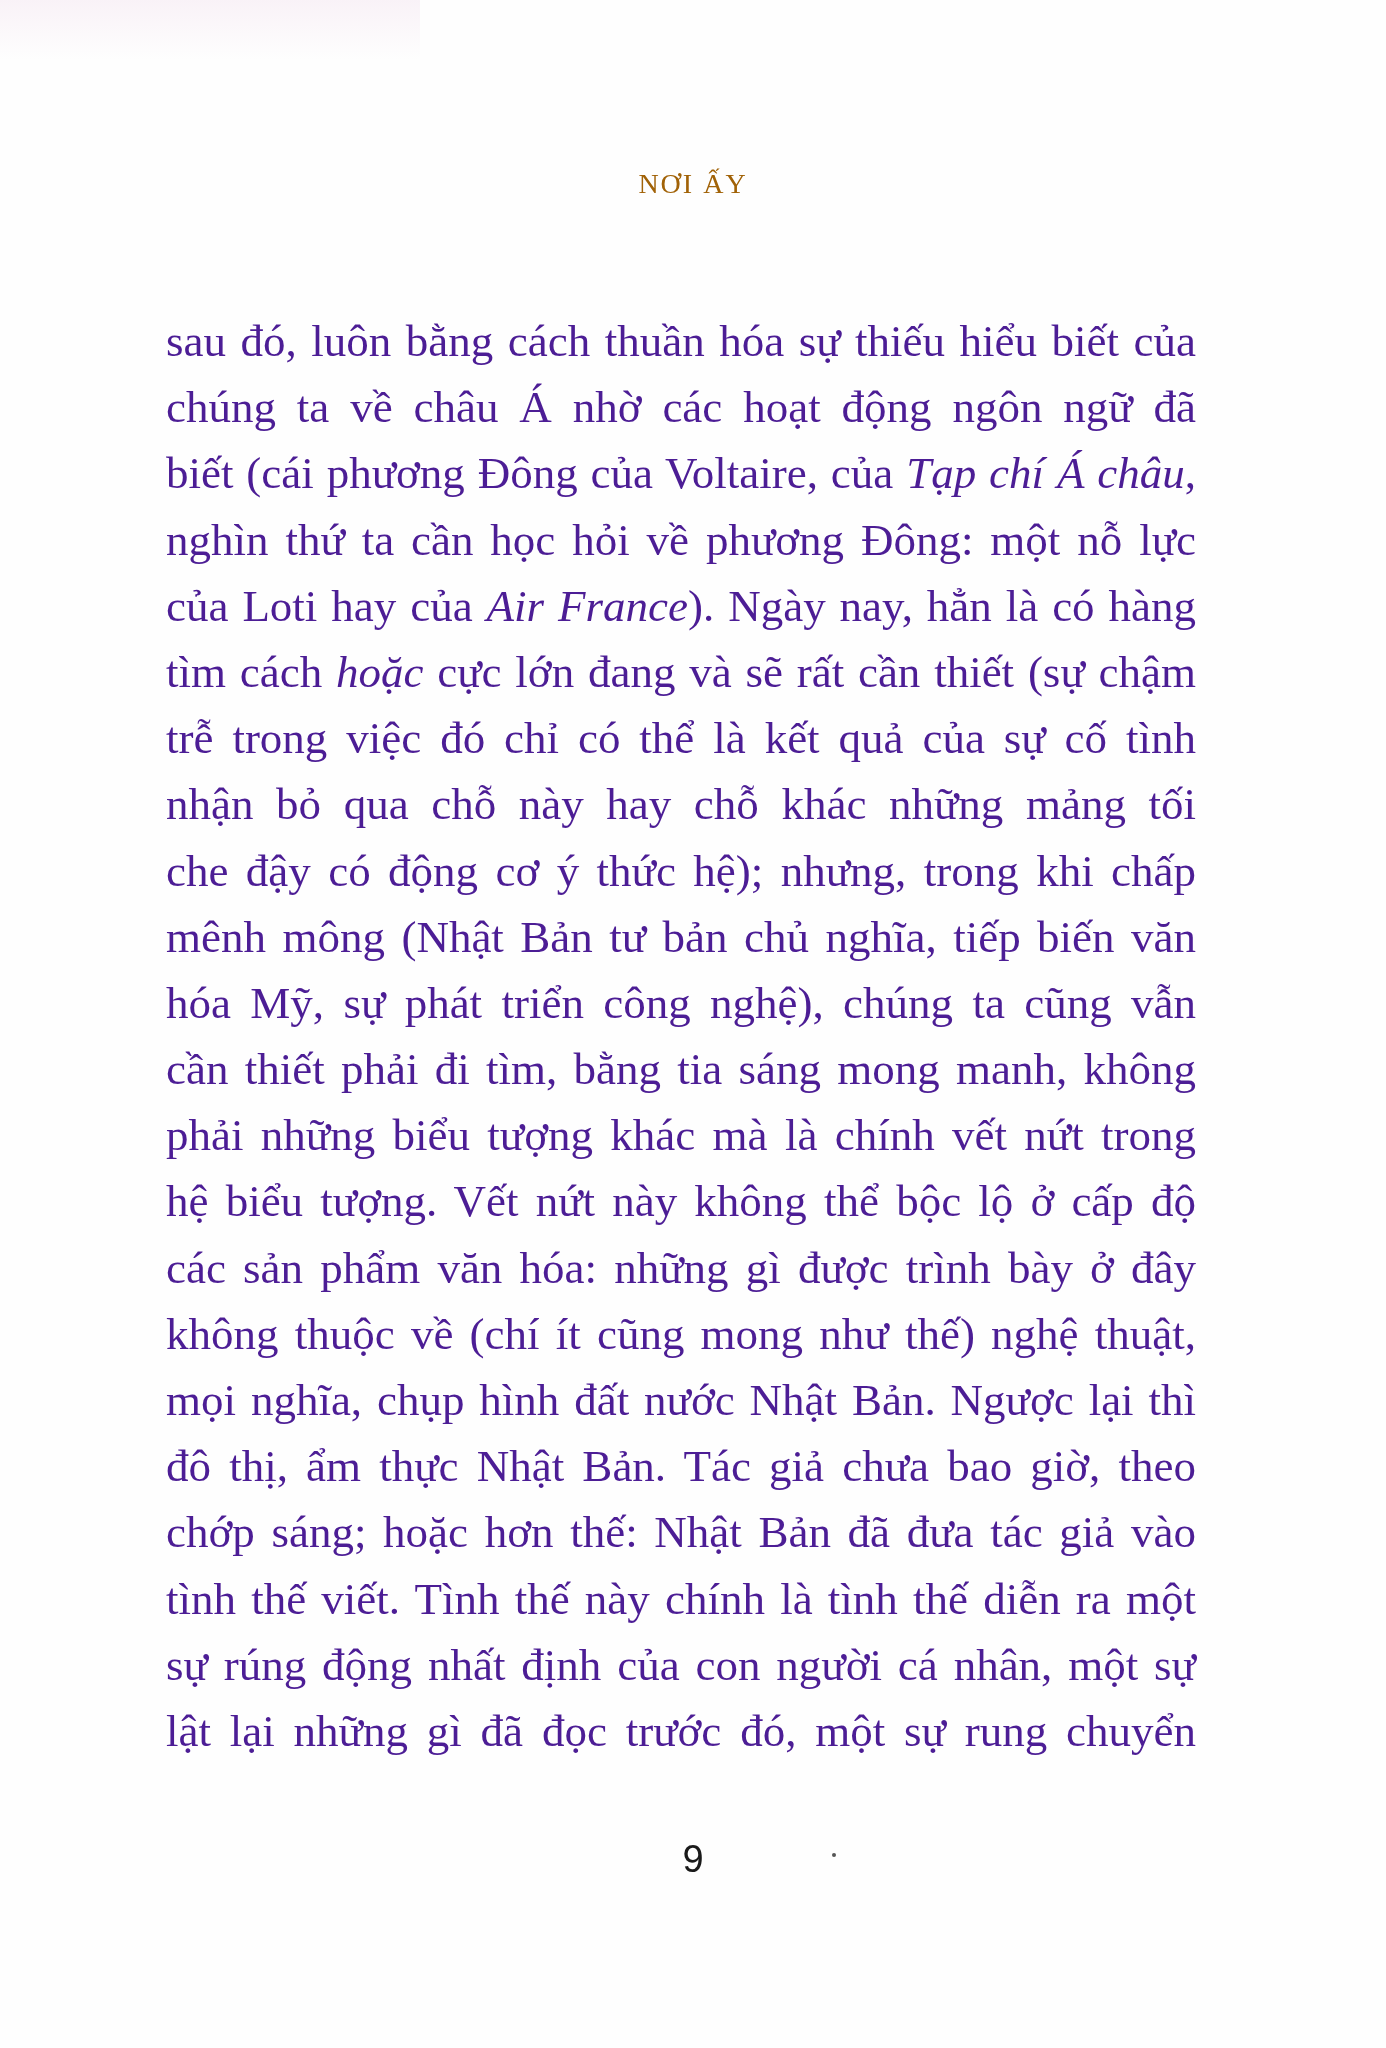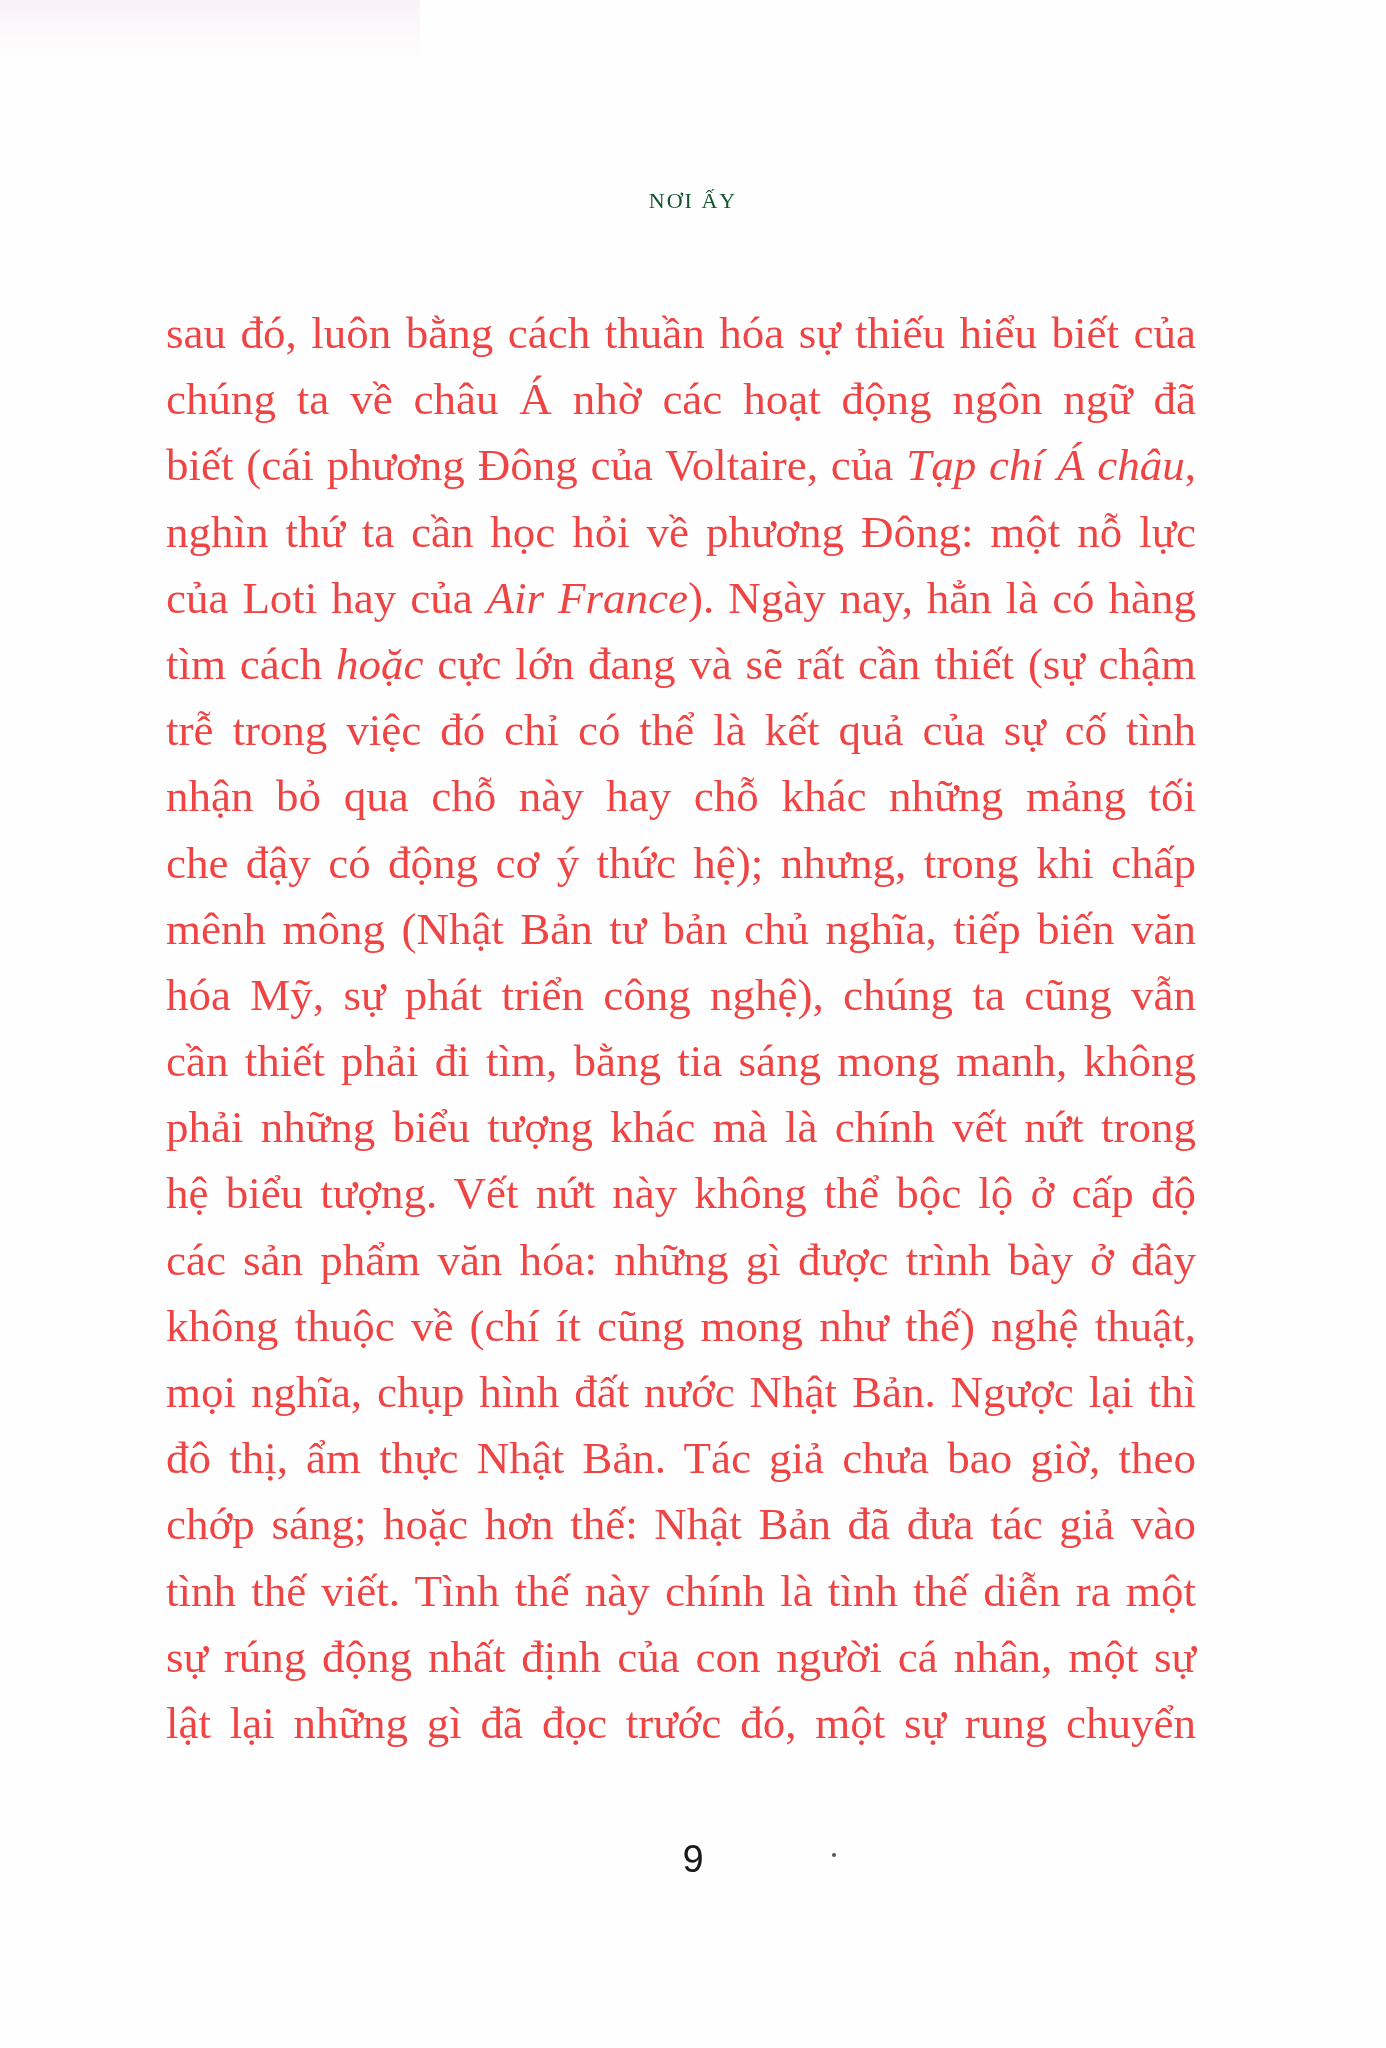--- a/index.html
+++ b/index.html
@@ -24,38 +24,38 @@
     .bleed {
       position: absolute;
       left: 0;
       top: 0;
       width: 420px;
       height: 60px;
       background: linear-gradient(180deg, rgba(240,220,235,0.35), rgba(255,255,255,0));
     }
     .running-head {
       position: absolute;
-      top: 188px;
+      top: 168px;
       left: 0;
       width: 1386px;
       text-align: center;
       font-family: "Liberation Serif", "DejaVu Serif", serif;
-      font-size: 22px;
+      font-size: 28px;
       letter-spacing: 2px;
-      color: #14532d;
+      color: #a16207;
     }
     .body-text {
       position: absolute;
       left: 166px;
-      top: 300px;
+      top: 308px;
       width: 1030px;
       font-family: "Liberation Serif", "DejaVu Serif", serif;
       font-size: 45px;
       line-height: 66.2px;
-      color: #ef4444;
+      color: #4c1d95;
     }
     .line {
       display: block;
       white-space: nowrap;
       text-align: justify;
       text-align-last: justify;
       height: 66.2px;
     }
     .line em {
       font-style: italic;

